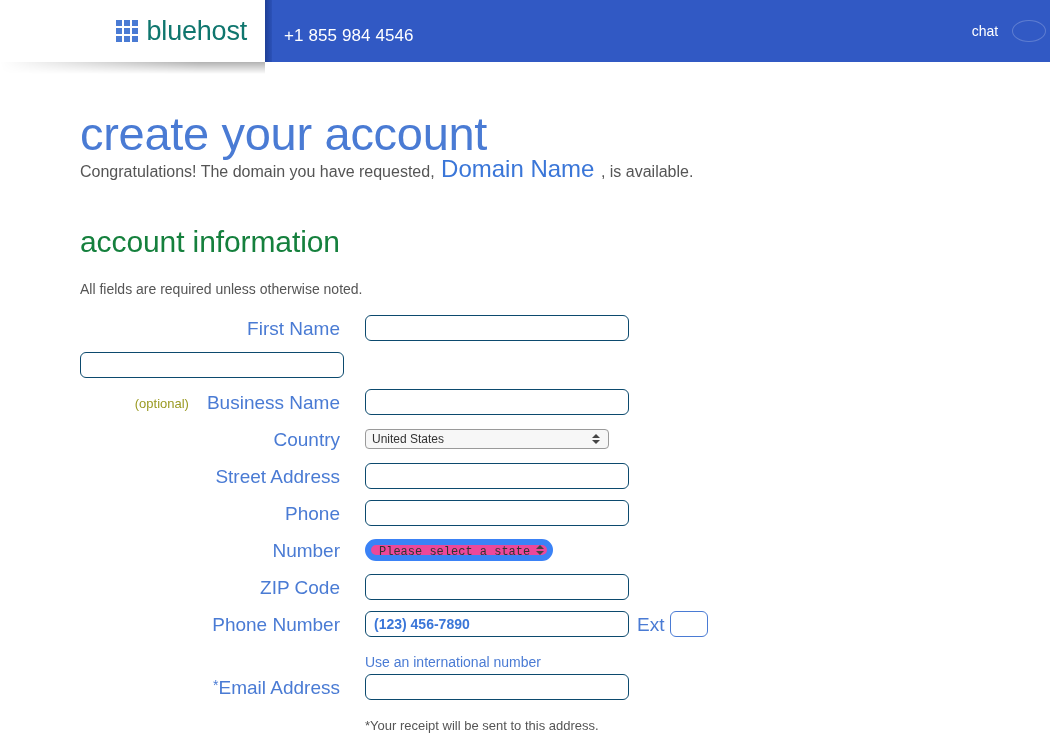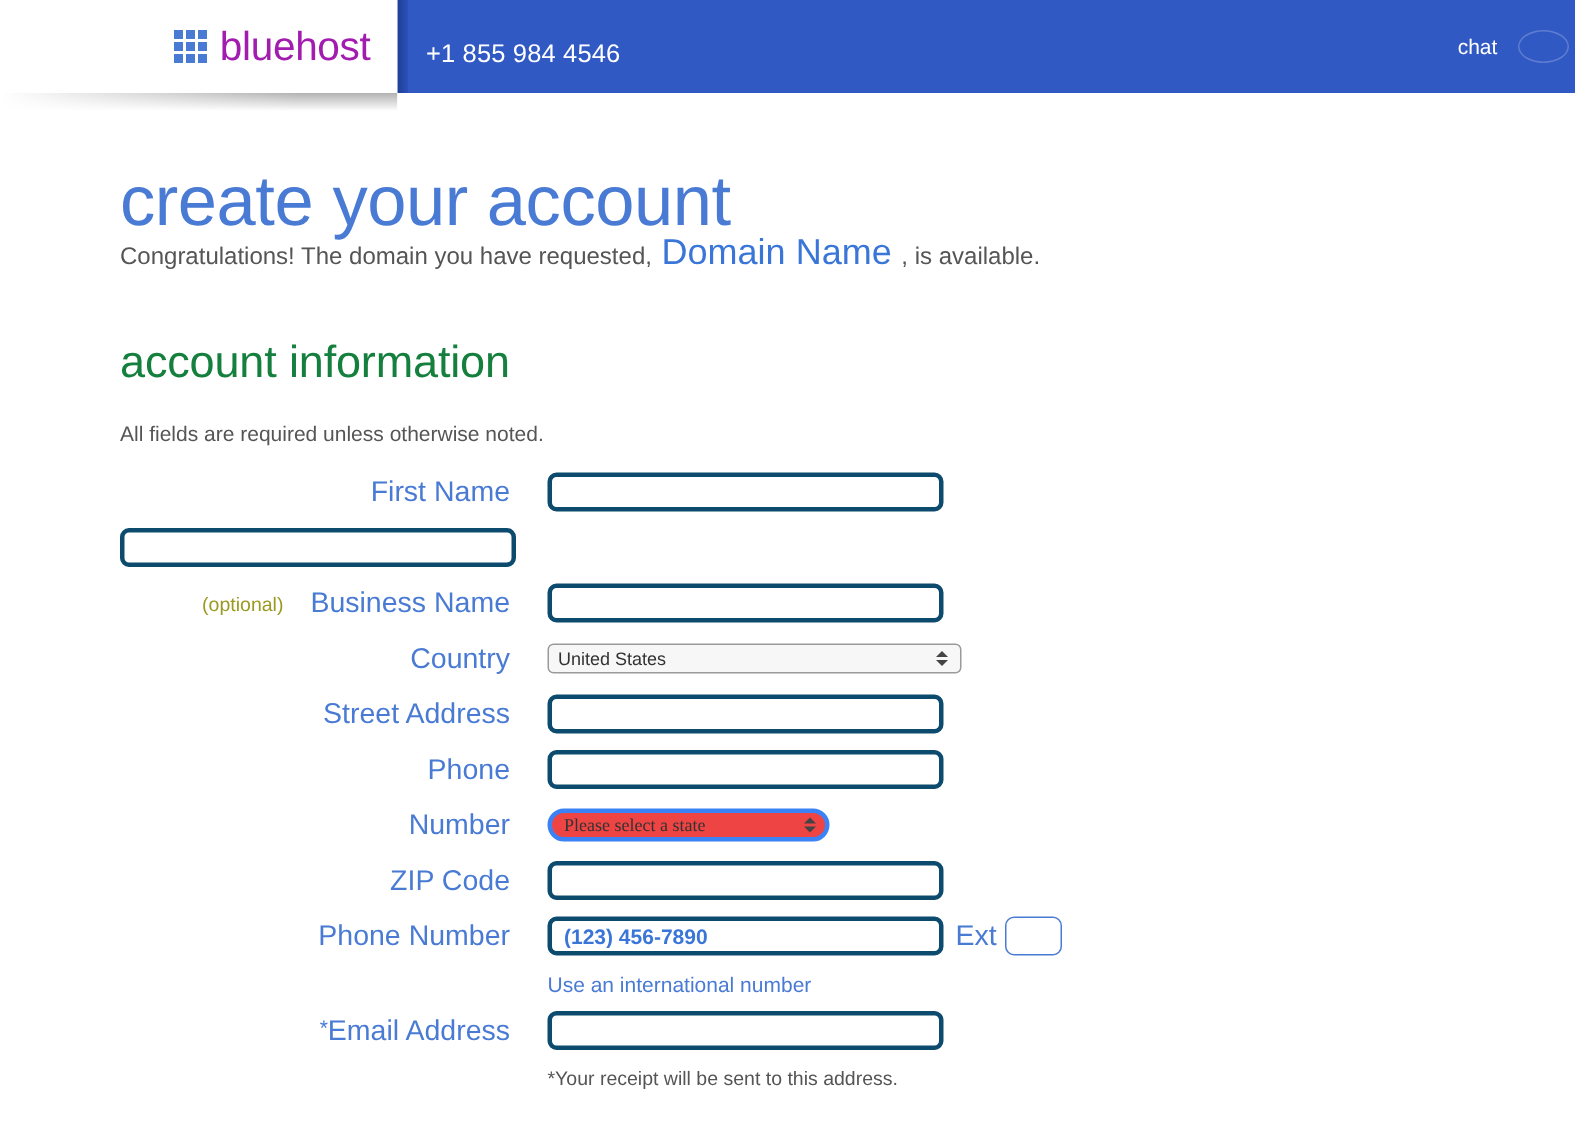--- a/index.html
+++ b/index.html
@@ -60,21 +60,21 @@
   .logo-grid {
     display: grid;
     grid-template-columns: repeat(3, 6px);
     grid-template-rows: repeat(3, 6px);
     gap: 2px;
   }
   .logo-grid i { display: block; width: 6px; height: 6px; background: #4a7bd4; }
   .logo-word {
     font-size: 27px;
     font-weight: 300;
-    color: #a21caf;
+    color: #0f766e;
     letter-spacing: -0.2px;
     line-height: 1;
   }
   .header-phone {
     position: absolute;
     left: 284px;
     top: 0;
     height: 72px;
     display: flex;
     align-items: center;
@@ -176,53 +176,53 @@
     color: #9a9a22;
     font-size: 13px;
     margin-right: 18px;
     vertical-align: middle;
   }
   .asterisk { font-size: 14px; vertical-align: top; }
 
   .text-input {
     width: 264px;
     height: 26px;
-    border: 3px solid #0c4a6e;
+    border: 1px solid #0c4a6e;
     border-radius: 6px;
     background: #ffffff;
     outline: none;
     font-family: "Liberation Sans", sans-serif;
     font-size: 14px;
     font-weight: bold;
     color: #3a76d8;
     padding: 0 8px;
   }
   .text-input::placeholder { color: #3a76d8; font-weight: bold; opacity: 1; }
 
   .select-native {
-    width: 276px;
+    width: 244px;
     height: 20px;
     border: 1px solid #9a9a9a;
     border-radius: 4px;
     background: #f7f7f7;
     font-family: "Liberation Sans", sans-serif;
     font-size: 12px;
     color: #333333;
     padding: 0 6px;
     -webkit-appearance: none;
     appearance: none;
     outline: none;
   }
   .select-blue {
     width: 188px;
     height: 22px;
-    border: 3px solid #3b82f6;
+    border: 6px solid #3b82f6;
     border-radius: 11px;
-    background: #ef4444;
-    font-family: Liberation Serif, serif;
+    background: #ec4899;
+    font-family: Liberation Mono, monospace;
     font-size: 12px;
     color: #333333;
     padding: 0 8px;
     -webkit-appearance: none;
     appearance: none;
     outline: none;
   }
   .select-wrap { position: relative; display: inline-block; }
   .select-arrows {
     position: absolute;
@@ -255,21 +255,21 @@
   }
   .ext-input {
     width: 38px;
     height: 26px;
     border: 1px solid #4a7bd4;
     border-radius: 6px;
     background: #ffffff;
     outline: none;
   }
 
-  .helper-row { display: flex; height: 26px; align-items: center; }
+  .helper-row { display: flex; height: 26px; align-items: flex-end; }
   .helper-spacer { width: 285px; padding-right: 25px; }
   .helper-link {
     font-size: 14px;
     font-weight: 300;
     color: #4a7bd4;
     text-decoration: none;
     line-height: 1;
   }
   .helper-note {
     font-size: 13px;

